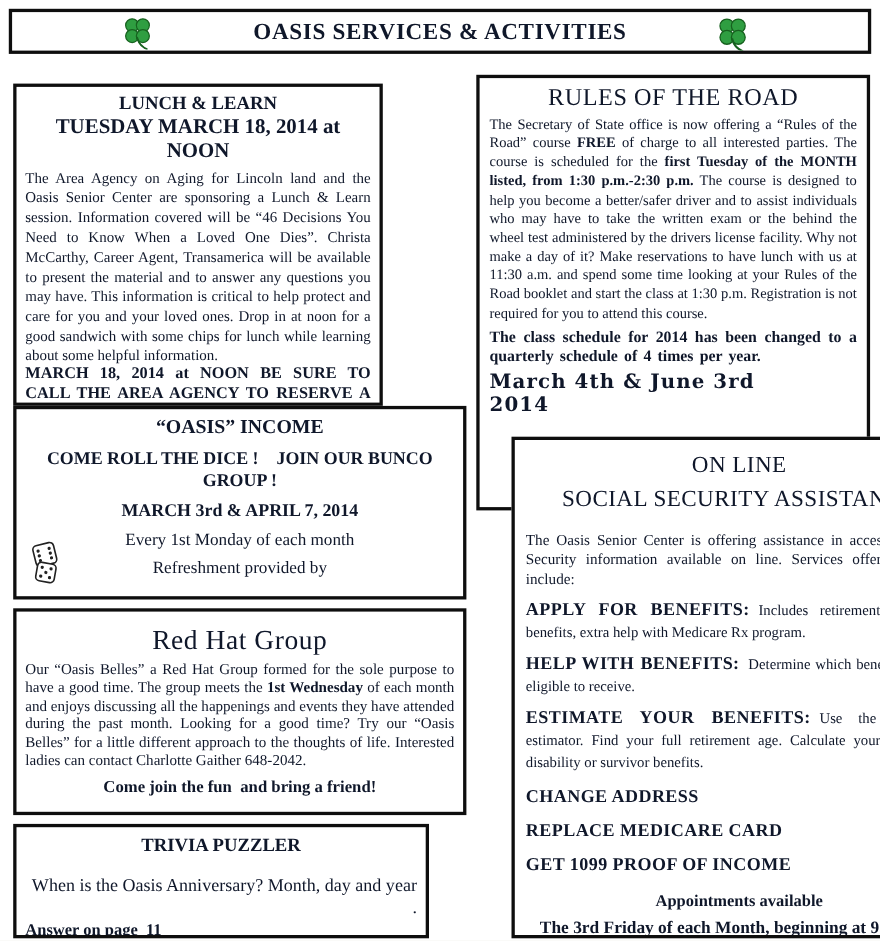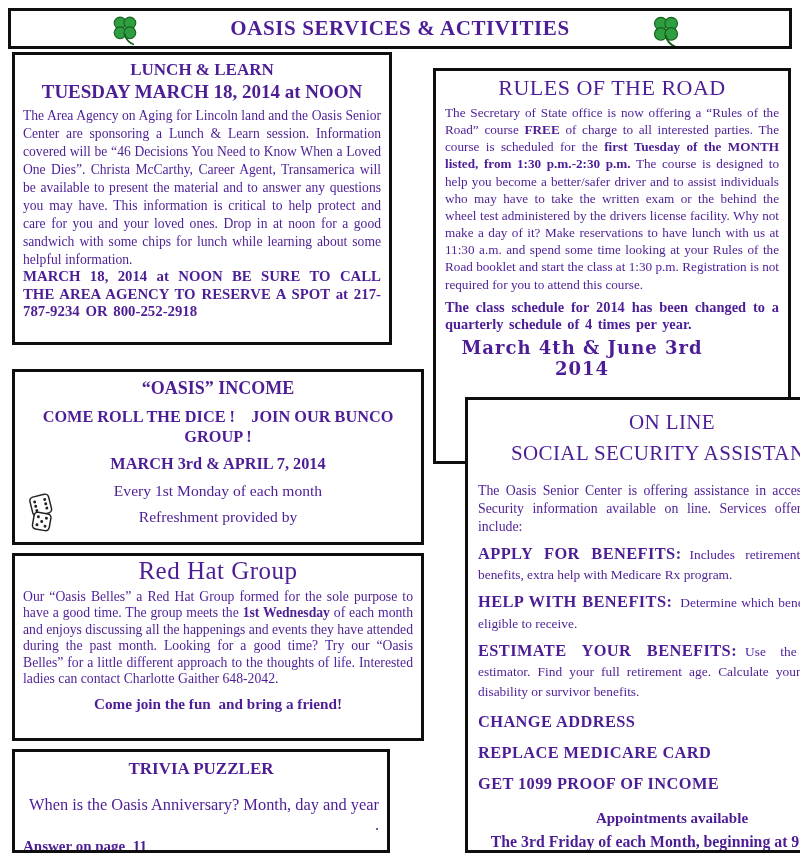--- a/index.html
+++ b/index.html
@@ -1,29 +1,29 @@
 <!DOCTYPE html>
 <html><head>
 <meta charset="utf-8">
 <style>
   html,body{margin:0;padding:0;background:#f6f6f4;}
   .page{position:relative;width:800px;height:855px;background:#ffffff;
-        font-family:"Liberation Serif", serif;color:#4c1d95;overflow:hidden;}
+        font-family:"Liberation Serif", serif;color:#0f172a;overflow:hidden;}
   .box{position:absolute;border:3px solid #0e0e0e;background:#fff;box-sizing:border-box;overflow:hidden;}
   
   .header-box{left:8px;top:8px;width:784px;height:41px;}
   .header-box h1{margin:0;font-size:21px;font-weight:bold;letter-spacing:.6px;
                  text-align:center;line-height:34px;}
   .shamrock{position:absolute;top:3px;}
   .shamrock.left{left:100px;}
   .shamrock.right{right:108px;}
   
-  .lunch-box {left:12px;top:52px;width:380px;height:293px;padding:3px 8px;}
+  .lunch-box {left:12px;top:76px;width:336px;height:293px;padding:3px 8px;}
   .bunco-box {left:12px;top:369px;width:412px;height:176px;padding:4px 8px;}
-  .redhat-box{left:12px;top:553px;width:412px;height:188px;padding:0 8px;}
+  .redhat-box{left:12px;top:553px;width:412px;height:188px;padding:12px 8px;}
   .trivia-box{left:12px;top:749px;width:378px;height:104px;padding:4px 8px;}
   
   .rules-box {left:433px;top:68px;width:358px;height:396px;padding:2px 9px;}
   .ssa-box   {left:433px;top:397px;width:414px;height:456px;padding:4px 10px;margin-left:32px;}
 
   p{margin:0;}
   .ctr{text-align:center;}
   .jst{text-align:justify;}
   .keep-sp{white-space:pre-wrap;}
 
@@ -43,21 +43,21 @@
   .redhat-bold{font-size:15.2px;font-weight:bold;text-align:center;margin:7px 0 0;}
 
   .trivia-title{font-size:17px;font-weight:bold;text-align:center;margin:3px 0 16px;}
   .trivia-q{font-size:16.4px;font-weight:normal;text-align:right;margin:8px 0 3px;}
   .trivia-a{font-size:15px;font-weight:bold;margin:2px 0;}
 
   .rules-title{font-size:22px;font-weight:normal;text-align:center;margin:2px 0 3px;letter-spacing:.5px;}
   .rules-body{font-size:13.2px;line-height:1.3;}
   .rules-note{font-size:14.4px;font-weight:bold;line-height:1.2;margin:6px 0 4px;word-spacing:2px;}
   .rules-dates{font-family:"DejaVu Serif", serif;font-size:18px;font-weight:bold;
-               text-align:center;letter-spacing:1px;margin:2px 60px 0 0;}
+               letter-spacing:1px;margin:2px 60px 0 0;}
   .car{position:absolute;right:7px;bottom:3px;}
 
   .ssa-title{font-size:21px;font-weight:normal;text-align:center;letter-spacing:.4px;margin:6px 0 2px;}
   .ssa-intro{font-size:13.8px;line-height:1.3;margin:16px 0 8px;}
   .svc{margin:8px 0;line-height:1.25;}
   .svc .lbl{font-size:16.4px;font-weight:bold;letter-spacing:.4px;}
   .svc .desc{font-size:13.4px;margin-left:8px;}
   .svc-solo{margin:11px 0;}
   .svc-solo .lbl{font-size:16.4px;font-weight:bold;letter-spacing:.4px;}
   .ssa-appt1{font-size:15px;font-weight:bold;text-align:center;margin:16px 0 2px;}

